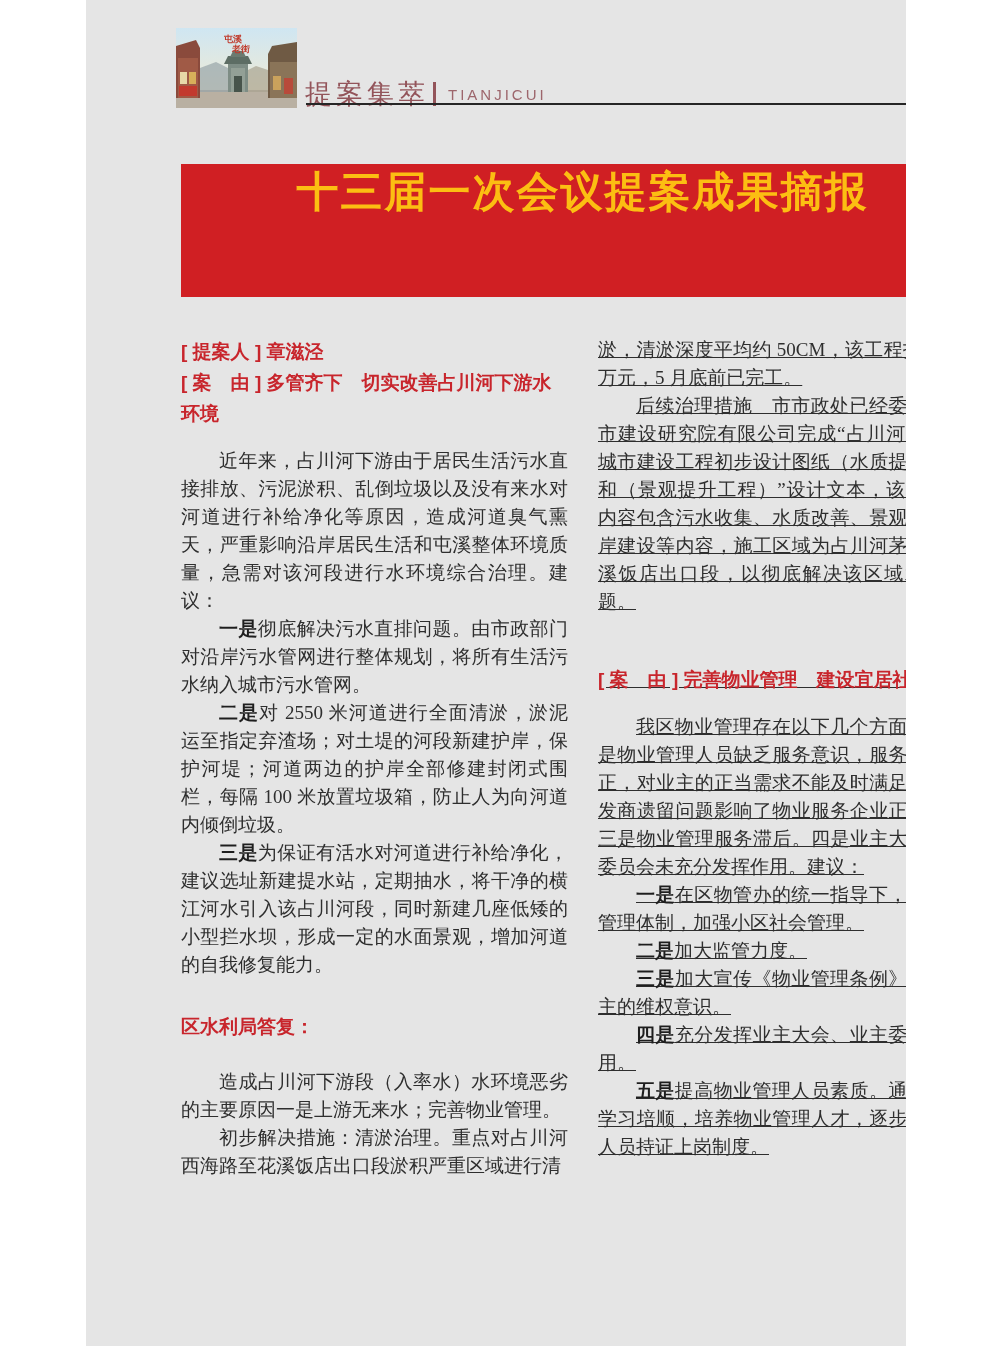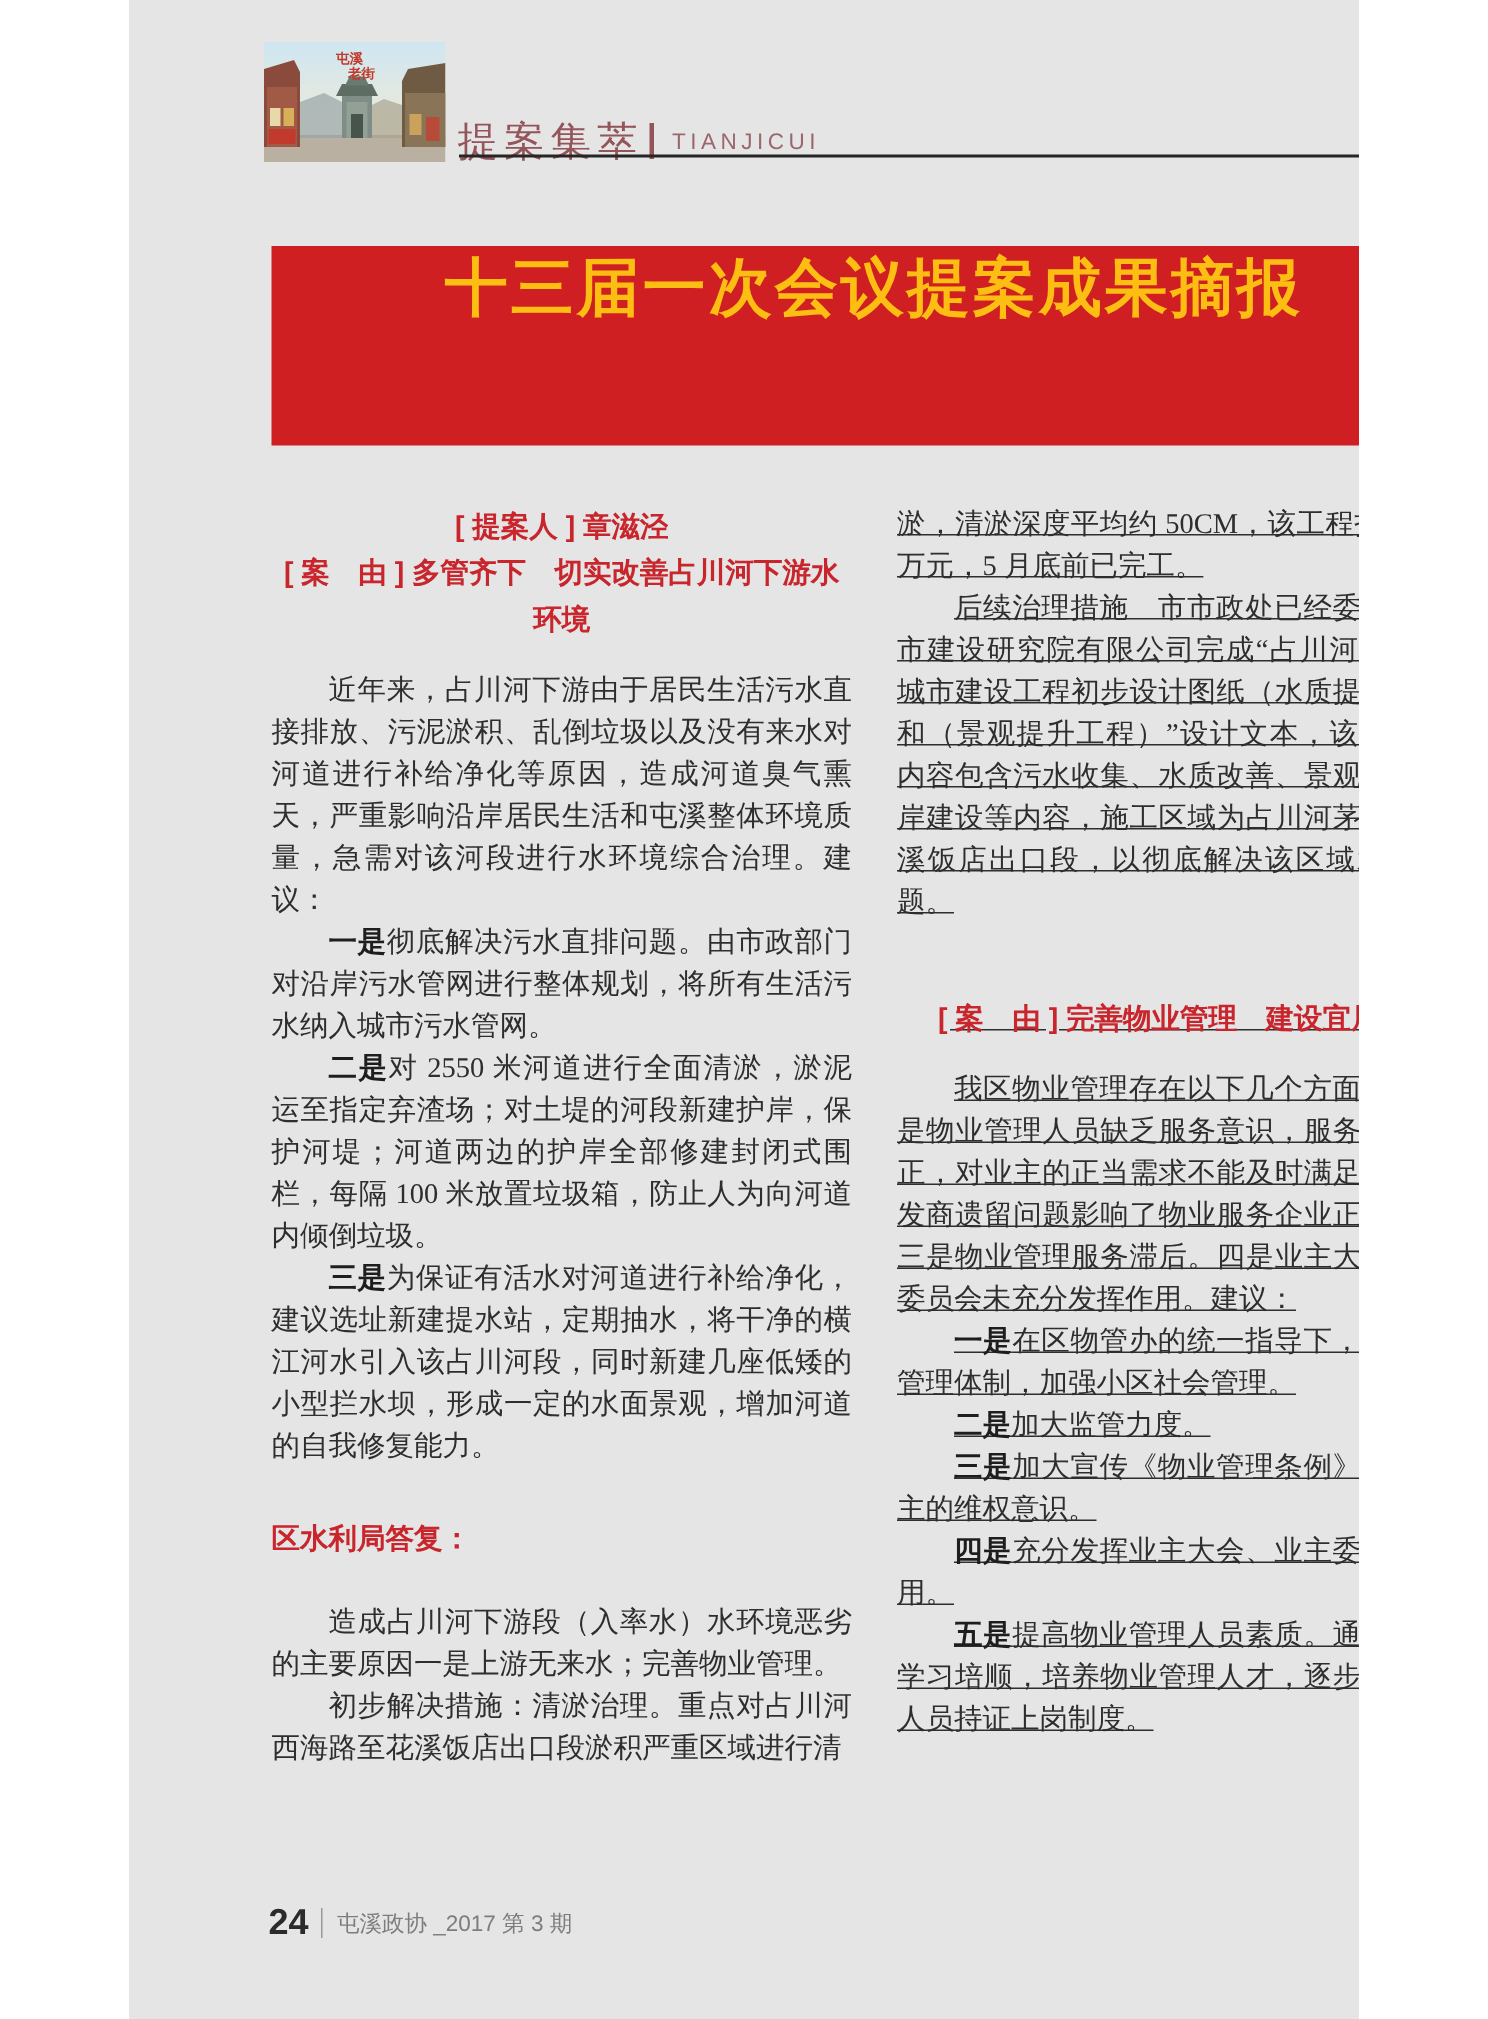--- a/index.html
+++ b/index.html
@@ -36,21 +36,21 @@
     position:absolute; top:336px; width:387px;
     font-size:19px; line-height:28px;
     text-align:justify; text-justify:inter-ideograph;
   }
   .col-left  { left:95px; }
   .col-right { left:512px;text-decoration:underline; }
 
   .proposal-head {
     color:#c8252c; font-weight:bold; font-size:19px; line-height:31px;
     font-family:"Liberation Sans","DejaVu Sans",sans-serif;
-    margin:0 0 18px 0; text-align:center;
+    margin:0 0 18px 0; text-align:left;
   }
   .proposal-head .head-line { display:block; }
   .head-gap-top { margin-top:48px; }
 
   .para { margin:0; text-indent:2em; }
   .para.noindent { text-indent:0; }
   .para b.lead { font-family:"Liberation Sans","DejaVu Sans",sans-serif; font-weight:bold; color:#1e1e1e; }
 
   .reply-heading {
     color:#c8252c; font-weight:bold; font-size:19px; line-height:31px;
@@ -150,19 +150,14 @@
     <div>
         <p class="para">我区物业管理存在以下几个方面问题：一是物业管理人员缺乏服务意识，服务态度不端正，对业主的正当需求不能及时满足。二是开发商遗留问题影响了物业服务企业正常经营。三是物业管理服务滞后。四是业主大会、业主委员会未充分发挥作用。建议：</p>
         <p class="para"><b class="lead">一是</b>在区物管办的统一指导下，理顺物业管理体制，加强小区社会管理。</p>
         <p class="para"><b class="lead">二是</b>加大监管力度。</p>
         <p class="para"><b class="lead">三是</b>加大宣传《物业管理条例》，强化业主的维权意识。</p>
         <p class="para"><b class="lead">四是</b>充分发挥业主大会、业主委员会的作用。</p>
         <p class="para"><b class="lead">五是</b>提高物业管理人员素质。通过多渠道学习培顺，培养物业管理人才，逐步推行物业人员持证上岗制度。</p>
       </div>
   </div>
 
-  <div class="footer">
-    <span class="footer-page">24</span>
-    <span class="footer-sep"></span>
-    <span class="footer-journal">屯溪政协 _2017 第 3 期</span>
-  </div>
 
 </div>
 
 </body></html>

